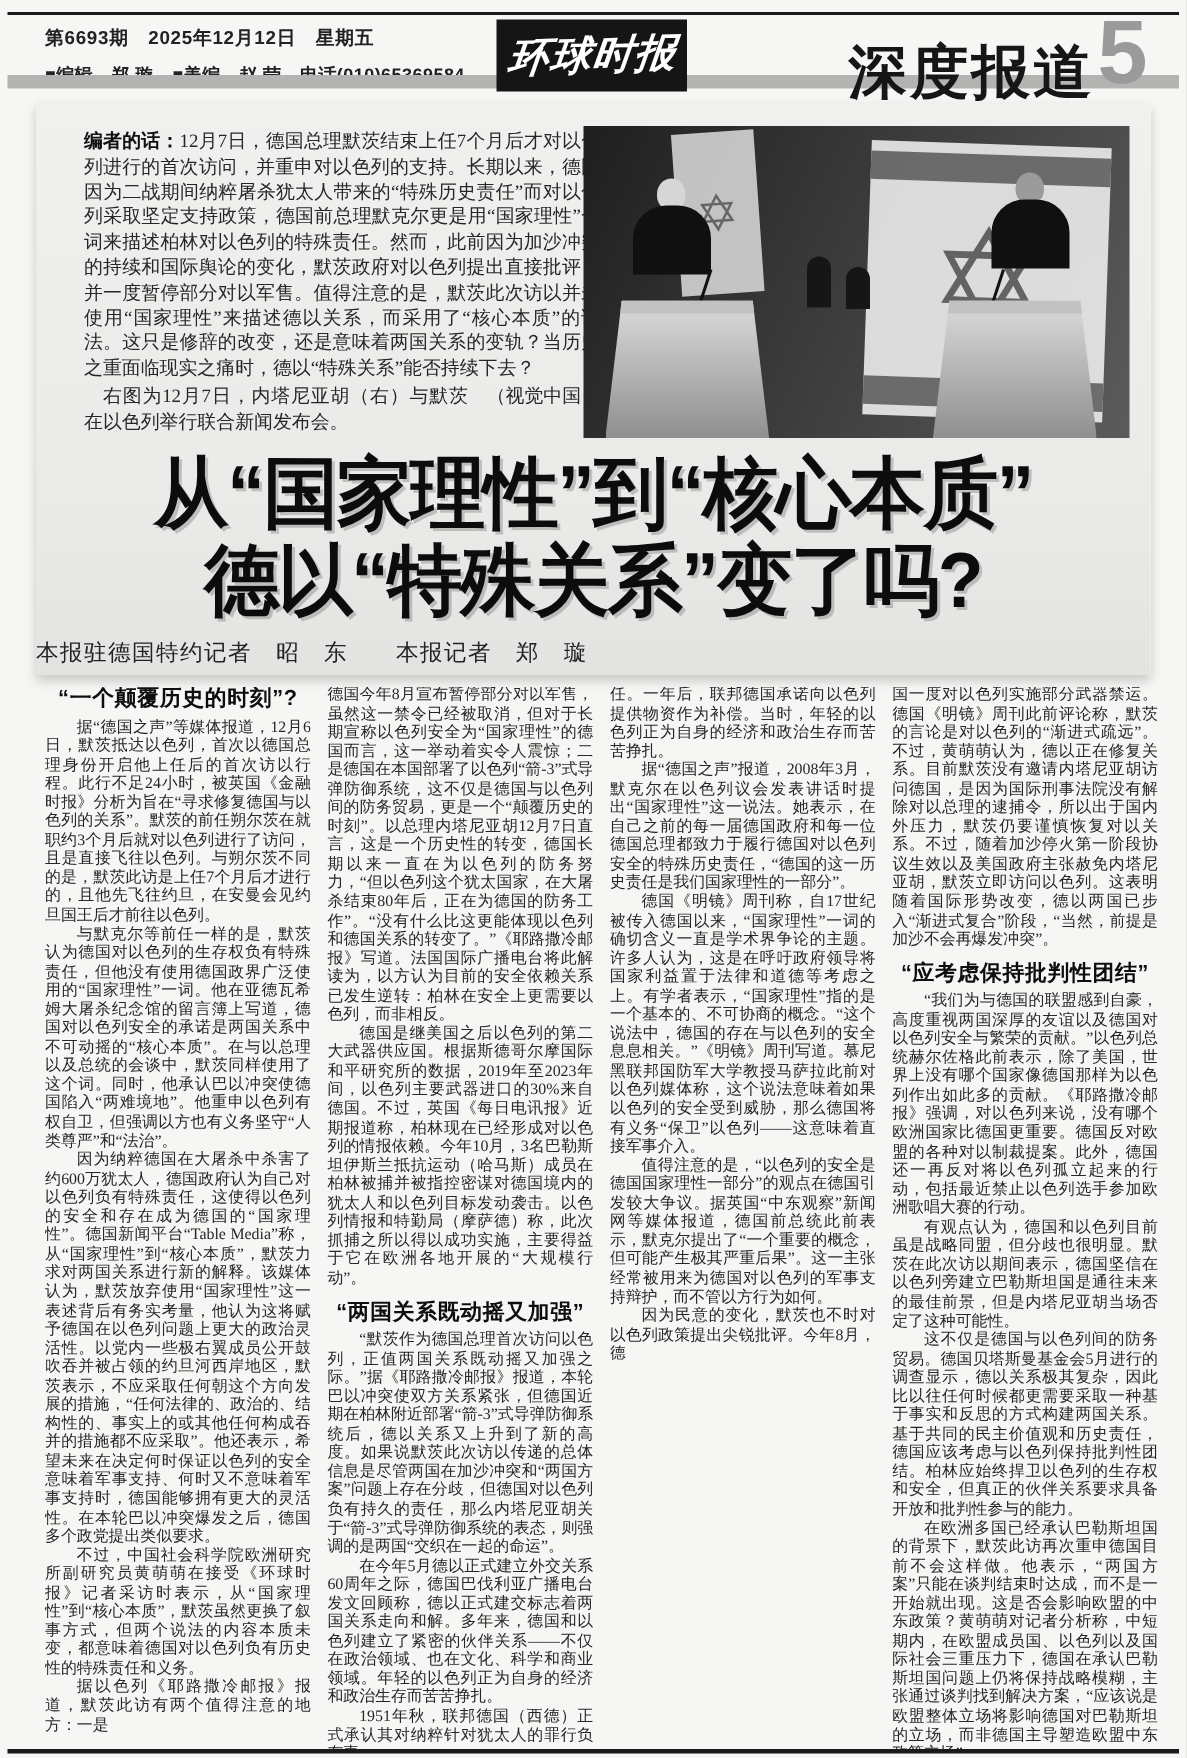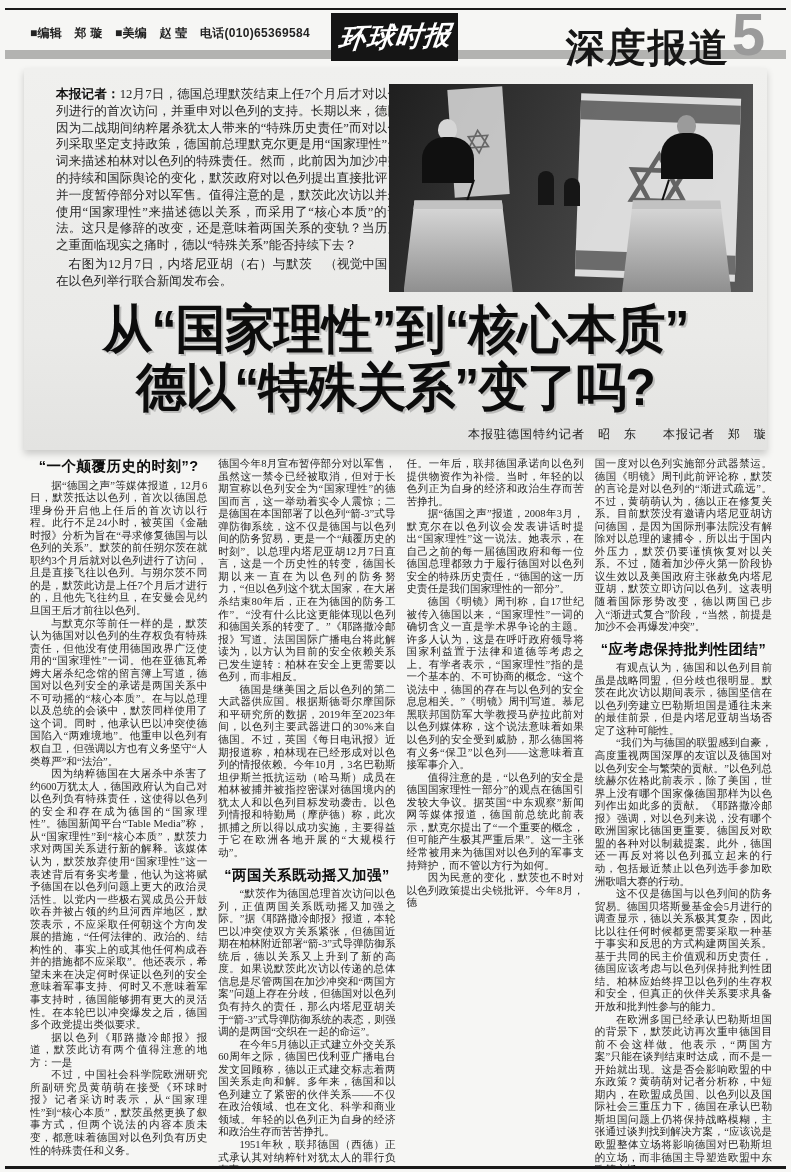--- a/index.html
+++ b/index.html
@@ -51,55 +51,56 @@
   .fig-net{right:11%;top:15%;} .fig-net .fig-head{background:#a39a90;}
   .fig-small{width:16px;height:34px;border-radius:8px 8px 0 0;background:#161616;position:absolute;}
   .fs1{left:41%;top:42%;} .fs2{left:48%;top:45%;height:28px;}
   .mic{position:absolute;width:2px;height:26px;background:#111;transform:rotate(18deg);}
   .mic-l{left:22%;bottom:42%;} .mic-r{right:24%;bottom:42%;}
   
   .headline{position:absolute;left:0;right:0;top:232px;text-align:center;
             font-family:"Liberation Sans","DejaVu Sans",sans-serif;font-weight:900;color:#0c0c0c;}
   .headline div{font-size:50px;line-height:58px;letter-spacing:-1px;
             text-shadow:2px 2px 0 rgba(60,60,60,.25);transform:scaleY(1.04);}
-  .byline{position:absolute;left:0;right:0;top:358px;text-align:right;font-size:12px;color:#222;letter-spacing:1px;}
+  .byline{position:absolute;left:0;right:0;top:358px;text-align:left;font-size:15px;color:#222;letter-spacing:1px;}
   
   .body-cols{position:absolute;left:30px;right:19px;top:458px;height:708px;display:flex;gap:11px;}
   .col{flex:1;overflow:hidden;text-align:justify;font-size:10.6px;line-height:12.55px;color:#262626;}
   .col p{margin:0;font-family:Liberation Serif, serif;}
   .col p.para{text-indent:2em;}
   .col p.cont{text-indent:0;}
   .col h3.subhead{margin:9px 0 7px;text-align:center;font-family:"Liberation Sans","DejaVu Sans",sans-serif;
         font-size:14.5px;font-weight:900;color:#0e0e0e;letter-spacing:.5px;}
   .col h3.subhead.first{margin-top:2px;}
 </style>
 </head>
 <body>
 
 <div id="page">
 
   <div class="rule" style="left:5px;right:5px;top:8px;height:2px;"></div>
 
   <div class="hdr-left">
+    <div class="hdr-issue">第6693期　2025年12月12日　星期五</div>
     <div class="hdr-editors">■编辑　郑 璇　■美编　赵 莹　电话(010)65369584</div>
   </div>
   <div class="graybar"></div>
   <div class="masthead">
     <span>环球时报</span>
   </div>
   <div class="section-wrap">
     <div class="section-title">深度报道</div>
     <div class="page-num">5</div>
   </div>
 
   <div class="top-panel">
 
     <div class="lead-block">
       <p>
-        <b class="lead-label">本报记者：</b><span>12月7日，德国总理默茨结束上任7个月后才对以色列进行的首次访问，并重申对以色列的支持。长期以来，德国因为二战期间纳粹屠杀犹太人带来的“特殊历史责任”而对以色列采取坚定支持政策，德国前总理默克尔更是用“国家理性”一词来描述柏林对以色列的特殊责任。然而，此前因为加沙冲突的持续和国际舆论的变化，默茨政府对以色列提出直接批评，并一度暂停部分对以军售。值得注意的是，默茨此次访以并未使用“国家理性”来描述德以关系，而采用了“核心本质”的说法。这只是修辞的改变，还是意味着两国关系的变轨？当历史之重面临现实之痛时，德以“特殊关系”能否持续下去？</span>
+        <b class="lead-label">编者的话：</b><span>12月7日，德国总理默茨结束上任7个月后才对以色列进行的首次访问，并重申对以色列的支持。长期以来，德国因为二战期间纳粹屠杀犹太人带来的“特殊历史责任”而对以色列采取坚定支持政策，德国前总理默克尔更是用“国家理性”一词来描述柏林对以色列的特殊责任。然而，此前因为加沙冲突的持续和国际舆论的变化，默茨政府对以色列提出直接批评，并一度暂停部分对以军售。值得注意的是，默茨此次访以并未使用“国家理性”来描述德以关系，而采用了“核心本质”的说法。这只是修辞的改变，还是意味着两国关系的变轨？当历史之重面临现实之痛时，德以“特殊关系”能否持续下去？</span>
       </p>
       <p class="lead-caption">
         <span class="lead-credit">（视觉中国）</span>
         <span>右图为12月7日，内塔尼亚胡（右）与默茨在以色列举行联合新闻发布会。</span>
       </p>
     </div>
 
     <div class="photo">
       <div class="flag flag-right">
         <div class="stripe st-top"></div>
@@ -132,42 +133,42 @@
 
     <div class="byline">本报驻德国特约记者　昭　东　　本报记者　郑　璇</div>
   </div>
 
   <div class="body-cols">
       <div class="col">
         <h3 class="subhead first">“一个颠覆历史的时刻”?</h3>
         <p class="para">据“德国之声”等媒体报道，12月6日，默茨抵达以色列，首次以德国总理身份开启他上任后的首次访以行程。此行不足24小时，被英国《金融时报》分析为旨在“寻求修复德国与以色列的关系”。默茨的前任朔尔茨在就职约3个月后就对以色列进行了访问，且是直接飞往以色列。与朔尔茨不同的是，默茨此访是上任7个月后才进行的，且他先飞往约旦，在安曼会见约旦国王后才前往以色列。</p>
         <p class="para">与默克尔等前任一样的是，默茨认为德国对以色列的生存权负有特殊责任，但他没有使用德国政界广泛使用的“国家理性”一词。他在亚德瓦希姆大屠杀纪念馆的留言簿上写道，德国对以色列安全的承诺是两国关系中不可动摇的“核心本质”。在与以总理以及总统的会谈中，默茨同样使用了这个词。同时，他承认巴以冲突使德国陷入“两难境地”。他重申以色列有权自卫，但强调以方也有义务坚守“人类尊严”和“法治”。</p>
         <p class="para">因为纳粹德国在大屠杀中杀害了约600万犹太人，德国政府认为自己对以色列负有特殊责任，这使得以色列的安全和存在成为德国的“国家理性”。德国新闻平台“Table Media”称，从“国家理性”到“核心本质”，默茨力求对两国关系进行新的解释。该媒体认为，默茨放弃使用“国家理性”这一表述背后有务实考量，他认为这将赋予德国在以色列问题上更大的政治灵活性。以党内一些极右翼成员公开鼓吹吞并被占领的约旦河西岸地区，默茨表示，不应采取任何朝这个方向发展的措施，“任何法律的、政治的、结构性的、事实上的或其他任何构成吞并的措施都不应采取”。他还表示，希望未来在决定何时保证以色列的安全意味着军事支持、何时又不意味着军事支持时，德国能够拥有更大的灵活性。在本轮巴以冲突爆发之后，德国多个政党提出类似要求。</p>
+        <p class="para">不过，中国社会科学院欧洲研究所副研究员黄萌萌在接受《环球时报》记者采访时表示，从“国家理性”到“核心本质”，默茨虽然更换了叙事方式，但两个说法的内容本质未变，都意味着德国对以色列负有历史性的特殊责任和义务。</p>
         <p class="para">据以色列《耶路撒冷邮报》报道，默茨此访有两个值得注意的地方：一是</p>
-        <p class="para">不过，中国社会科学院欧洲研究所副研究员黄萌萌在接受《环球时报》记者采访时表示，从“国家理性”到“核心本质”，默茨虽然更换了叙事方式，但两个说法的内容本质未变，都意味着德国对以色列负有历史性的特殊责任和义务。</p>
       </div>
       <div class="col">
         <p class="cont">德国今年8月宣布暂停部分对以军售，虽然这一禁令已经被取消，但对于长期宣称以色列安全为“国家理性”的德国而言，这一举动着实令人震惊；二是德国在本国部署了以色列“箭-3”式导弹防御系统，这不仅是德国与以色列间的防务贸易，更是一个“颠覆历史的时刻”。以总理内塔尼亚胡12月7日直言，这是一个历史性的转变，德国长期以来一直在为以色列的防务努力，“但以色列这个犹太国家，在大屠杀结束80年后，正在为德国的防务工作”。“没有什么比这更能体现以色列和德国关系的转变了。”《耶路撒冷邮报》写道。法国国际广播电台将此解读为，以方认为目前的安全依赖关系已发生逆转：柏林在安全上更需要以色列，而非相反。</p>
         <p class="para">德国是继美国之后以色列的第二大武器供应国。根据斯德哥尔摩国际和平研究所的数据，2019年至2023年间，以色列主要武器进口的30%来自德国。不过，英国《每日电讯报》近期报道称，柏林现在已经形成对以色列的情报依赖。今年10月，3名巴勒斯坦伊斯兰抵抗运动（哈马斯）成员在柏林被捕并被指控密谋对德国境内的犹太人和以色列目标发动袭击。以色列情报和特勤局（摩萨德）称，此次抓捕之所以得以成功实施，主要得益于它在欧洲各地开展的“大规模行动”。</p>
         <h3 class="subhead">“两国关系既动摇又加强”</h3>
         <p class="para">“默茨作为德国总理首次访问以色列，正值两国关系既动摇又加强之际。”据《耶路撒冷邮报》报道，本轮巴以冲突使双方关系紧张，但德国近期在柏林附近部署“箭-3”式导弹防御系统后，德以关系又上升到了新的高度。如果说默茨此次访以传递的总体信息是尽管两国在加沙冲突和“两国方案”问题上存在分歧，但德国对以色列负有持久的责任，那么内塔尼亚胡关于“箭-3”式导弹防御系统的表态，则强调的是两国“交织在一起的命运”。</p>
         <p class="para">在今年5月德以正式建立外交关系60周年之际，德国巴伐利亚广播电台发文回顾称，德以正式建交标志着两国关系走向和解。多年来，德国和以色列建立了紧密的伙伴关系——不仅在政治领域、也在文化、科学和商业领域。年轻的以色列正为自身的经济和政治生存而苦苦挣扎。</p>
         <p class="para">1951年秋，联邦德国（西德）正式承认其对纳粹针对犹太人的罪行负有责</p>
       </div>
       <div class="col">
         <p class="cont">任。一年后，联邦德国承诺向以色列提供物资作为补偿。当时，年轻的以色列正为自身的经济和政治生存而苦苦挣扎。</p>
         <p class="para">据“德国之声”报道，2008年3月，默克尔在以色列议会发表讲话时提出“国家理性”这一说法。她表示，在自己之前的每一届德国政府和每一位德国总理都致力于履行德国对以色列安全的特殊历史责任，“德国的这一历史责任是我们国家理性的一部分”。</p>
         <p class="para">德国《明镜》周刊称，自17世纪被传入德国以来，“国家理性”一词的确切含义一直是学术界争论的主题。许多人认为，这是在呼吁政府领导将国家利益置于法律和道德等考虑之上。有学者表示，“国家理性”指的是一个基本的、不可协商的概念。“这个说法中，德国的存在与以色列的安全息息相关。”《明镜》周刊写道。慕尼黑联邦国防军大学教授马萨拉此前对以色列媒体称，这个说法意味着如果以色列的安全受到威胁，那么德国将有义务“保卫”以色列——这意味着直接军事介入。</p>
         <p class="para">值得注意的是，“以色列的安全是德国国家理性一部分”的观点在德国引发较大争议。据英国“中东观察”新闻网等媒体报道，德国前总统此前表示，默克尔提出了“一个重要的概念，但可能产生极其严重后果”。这一主张经常被用来为德国对以色列的军事支持辩护，而不管以方行为如何。</p>
         <p class="para">因为民意的变化，默茨也不时对以色列政策提出尖锐批评。今年8月，德</p>
       </div>
       <div class="col">
         <p class="cont">国一度对以色列实施部分武器禁运。德国《明镜》周刊此前评论称，默茨的言论是对以色列的“渐进式疏远”。不过，黄萌萌认为，德以正在修复关系。目前默茨没有邀请内塔尼亚胡访问德国，是因为国际刑事法院没有解除对以总理的逮捕令，所以出于国内外压力，默茨仍要谨慎恢复对以关系。不过，随着加沙停火第一阶段协议生效以及美国政府主张赦免内塔尼亚胡，默茨立即访问以色列。这表明随着国际形势改变，德以两国已步入“渐进式复合”阶段，“当然，前提是加沙不会再爆发冲突”。</p>
         <h3 class="subhead">“应考虑保持批判性团结”</h3>
+        <p class="para">“我们为与德国的联盟感到自豪，高度重视两国深厚的友谊以及德国对以色列安全与繁荣的贡献。”以色列总统赫尔佐格此前表示，除了美国，世界上没有哪个国家像德国那样为以色列作出如此多的贡献。《耶路撒冷邮报》强调，对以色列来说，没有哪个欧洲国家比德国更重要。德国反对欧盟的各种对以制裁提案。此外，德国还一再反对将以色列孤立起来的行动，包括最近禁止以色列选手参加欧洲歌唱大赛的行动。</p>
         <p class="para">有观点认为，德国和以色列目前虽是战略同盟，但分歧也很明显。默茨在此次访以期间表示，德国坚信在以色列旁建立巴勒斯坦国是通往未来的最佳前景，但是内塔尼亚胡当场否定了这种可能性。</p>
-        <p class="para">“我们为与德国的联盟感到自豪，高度重视两国深厚的友谊以及德国对以色列安全与繁荣的贡献。”以色列总统赫尔佐格此前表示，除了美国，世界上没有哪个国家像德国那样为以色列作出如此多的贡献。《耶路撒冷邮报》强调，对以色列来说，没有哪个欧洲国家比德国更重要。德国反对欧盟的各种对以制裁提案。此外，德国还一再反对将以色列孤立起来的行动，包括最近禁止以色列选手参加欧洲歌唱大赛的行动。</p>
         <p class="para">这不仅是德国与以色列间的防务贸易。德国贝塔斯曼基金会5月进行的调查显示，德以关系极其复杂，因此比以往任何时候都更需要采取一种基于事实和反思的方式构建两国关系。基于共同的民主价值观和历史责任，德国应该考虑与以色列保持批判性团结。柏林应始终捍卫以色列的生存权和安全，但真正的伙伴关系要求具备开放和批判性参与的能力。</p>
         <p class="para">在欧洲多国已经承认巴勒斯坦国的背景下，默茨此访再次重申德国目前不会这样做。他表示，“两国方案”只能在谈判结束时达成，而不是一开始就出现。这是否会影响欧盟的中东政策？黄萌萌对记者分析称，中短期内，在欧盟成员国、以色列以及国际社会三重压力下，德国在承认巴勒斯坦国问题上仍将保持战略模糊，主张通过谈判找到解决方案，“应该说是欧盟整体立场将影响德国对巴勒斯坦的立场，而非德国主导塑造欧盟中东政策立场”。▲</p>
       </div>
     </div>
 
   <div class="rule" style="left:5px;right:5px;bottom:3px;height:3px;"></div>
 </div>
 
 </body></html>

